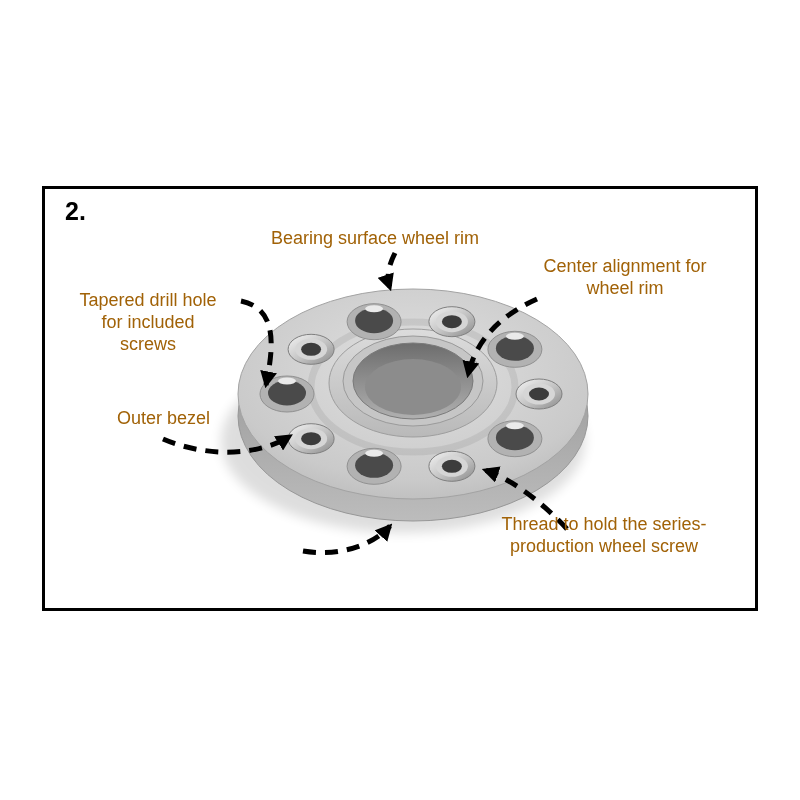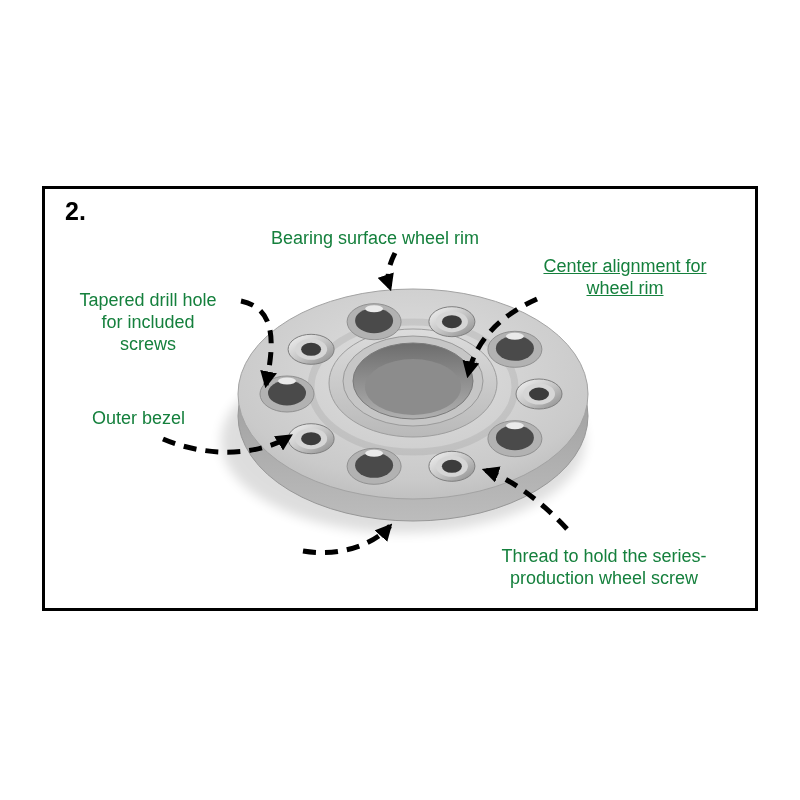--- a/index.html
+++ b/index.html
@@ -13,28 +13,28 @@
     border:3px solid #000;background:#fff;box-sizing:content-box;
   }
   .figure-number{
     position:absolute;left:20px;top:8px;font-size:25px;font-weight:bold;
   }
   .illustration{
     position:absolute;left:0;top:0;width:710px;height:419px;
   }
   .label{
     position:absolute;font-size:18px;line-height:22px;text-align:center;
-    white-space:pre-line;color:#15803d;
+    white-space:pre-line;color:#a16207;
   }
   .label.bearing{left:180px;top:38px;width:300px;}
   .label.tapered{left:8px;top:72px;width:190px;margin-top:28px;}
-  .label.center-align{left:455px;top:66px;width:250px;text-decoration:underline;}
-  .label.bezel{left:35px;top:218px;width:155px;text-align:left;padding-left:12px;box-sizing:border-box;}
+  .label.center-align{left:455px;top:66px;width:250px;}
+  .label.bezel{left:35px;top:218px;width:155px;text-align:center;padding-left:12px;box-sizing:border-box;}
   .label.thickness{left:88px;top:324px;width:182px;}
-  .label.thread{left:406px;top:324px;width:306px;margin-top:32px;}
+  .label.thread{left:406px;top:324px;width:306px;}
 </style>
 </head>
 <body>
 
 <div class="frame">
 
   <svg class="illustration" viewBox="0 0 710 419" xmlns="http://www.w3.org/2000/svg">
     <defs>
       <radialGradient id="gradTop" cx="50%" cy="38%" r="75%">
         <stop offset="0%" stop-color="#e0e0e0"></stop>

